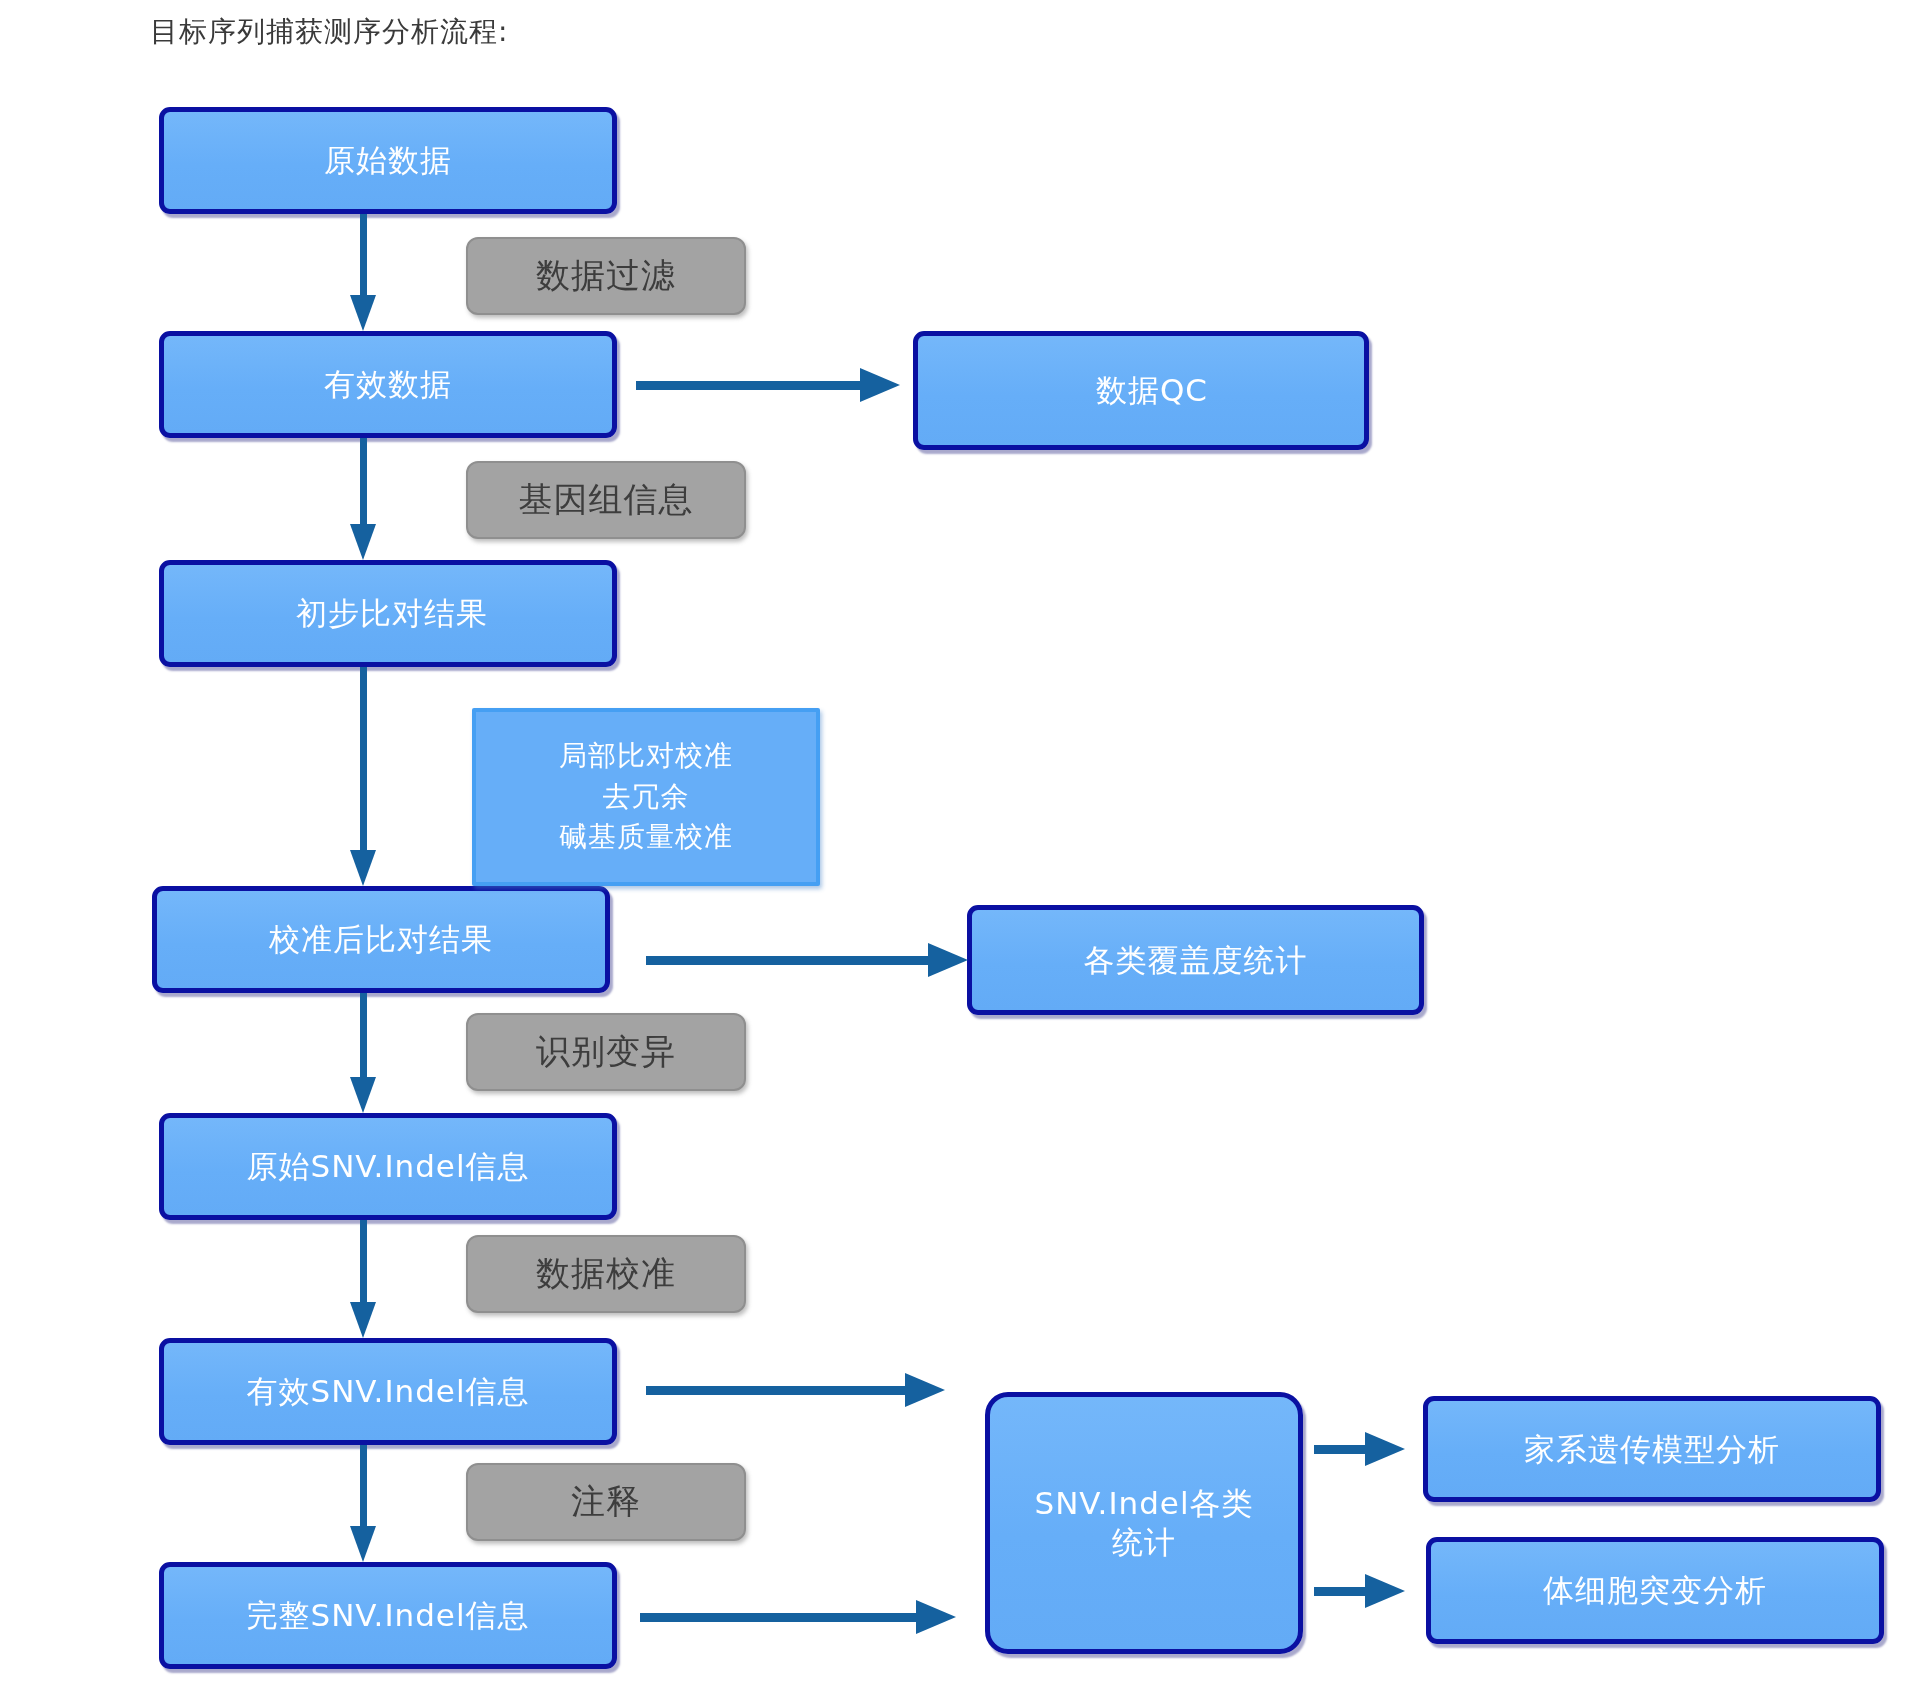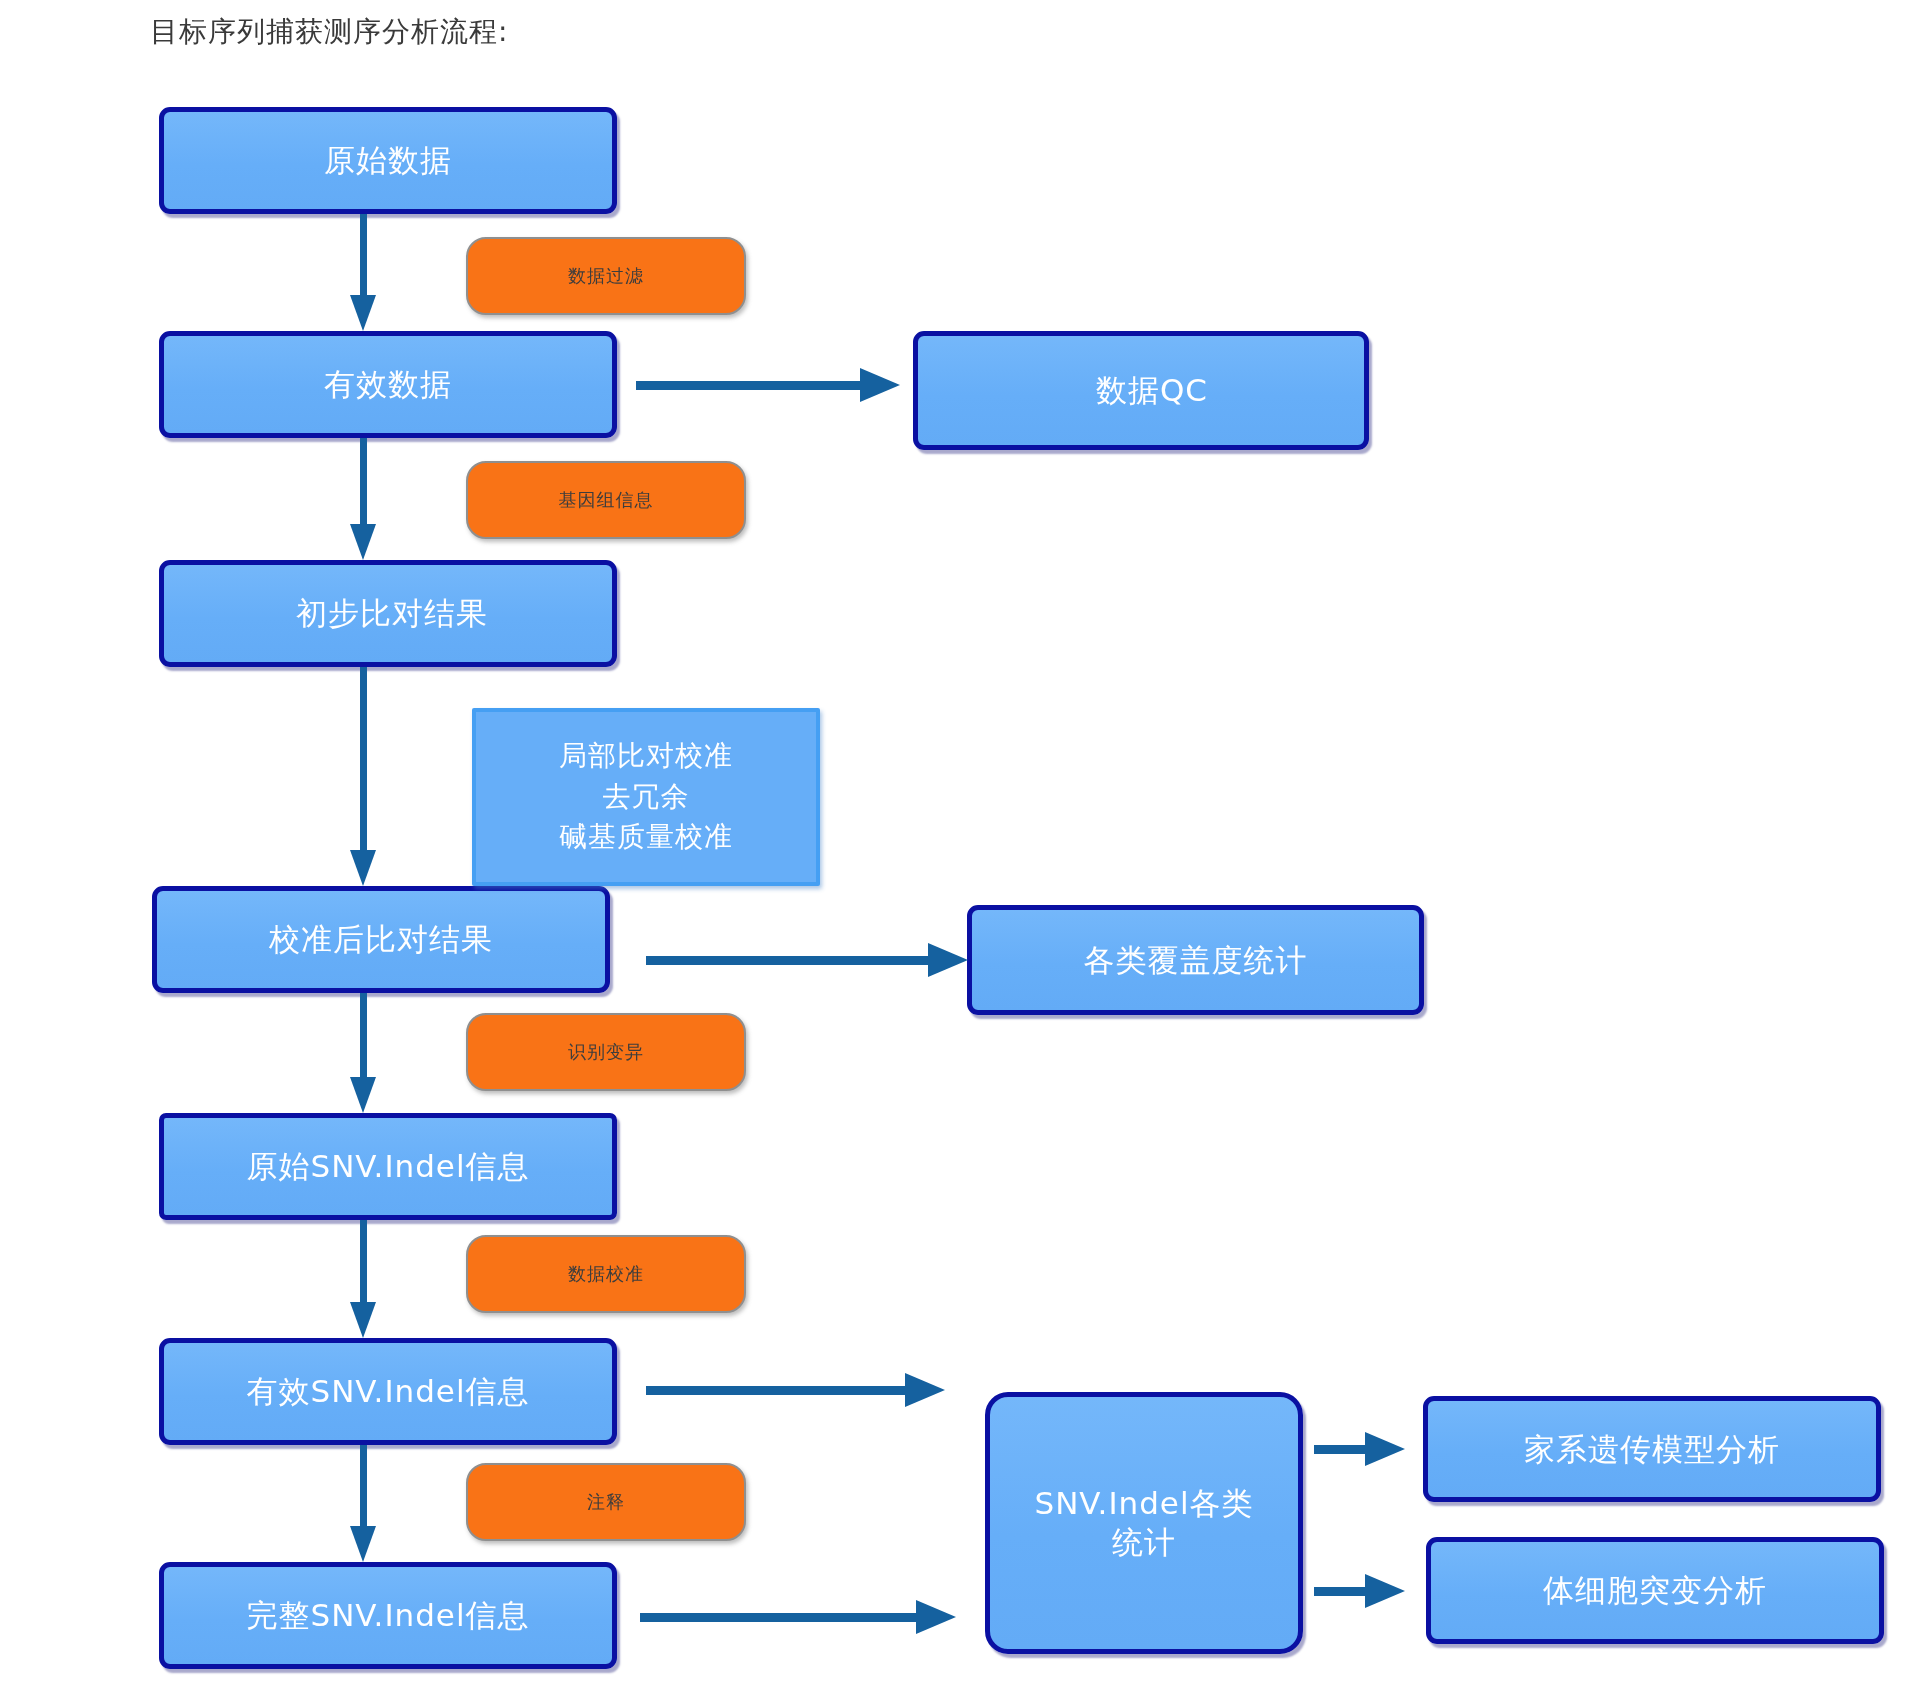--- a/index.html
+++ b/index.html
@@ -17,35 +17,35 @@
     background:linear-gradient(180deg,#74b7fa 0%,var(--node-fill,#66aef8) 55%,#63abf6 100%);
     border:5px solid var(--node-border,#0a10a2);border-radius:11px;
     box-shadow:3px 4px 2px rgba(8,8,110,0.35);
     display:flex;align-items:center;justify-content:center;text-align:center;
     color:var(--node-text,#ffffff);font-size:31px;letter-spacing:1px;line-height:1.25;
   }
   .n-raw        {left:159px;top:107px; width:458px;height:107px;}
   .n-valid      {left:159px;top:331px; width:458px;height:107px;}
   .n-prelim     {left:159px;top:560px; width:458px;height:107px;padding-left:8px;}
   .n-calib      {left:152px;top:886px; width:458px;height:107px;}
-  .n-rawsnv     {left:159px;top:1113px;width:458px;height:107px;border-radius:7px;}
+  .n-rawsnv     {left:159px;top:1113px;width:458px;height:107px;}
   .n-validsnv   {left:159px;top:1338px;width:458px;height:107px;}
   .n-completesnv{left:159px;top:1562px;width:458px;height:107px;}
   .n-qc         {left:913px;top:331px; width:456px;height:119px;padding-left:22px;}
   .n-coverage   {left:967px;top:905px; width:457px;height:110px;}
   .n-snvstats   {left:985px;top:1392px;width:318px;height:262px;padding:0 30px;border-radius:23px;}
   .n-family     {left:1423px;top:1396px;width:458px;height:106px;}
   .n-somatic    {left:1426px;top:1537px;width:458px;height:107px;}
   
   .wlabel{
     position:absolute;box-sizing:border-box;left:466px;width:280px;height:78px;
-    background:#f97316;border:2px solid var(--white-label-border,#8f8f8f);border-radius:20px;
+    background:#a3a3a3;border:2px solid var(--white-label-border,#8f8f8f);border-radius:12px;
     box-shadow:2px 3px 4px rgba(110,110,110,0.45);
     display:flex;align-items:center;justify-content:center;text-align:center;
-    color:var(--label-text,#3d3d3d);font-size:18px;letter-spacing:1px;
+    color:var(--label-text,#3d3d3d);font-size:34px;letter-spacing:1px;
   }
   .w-filter  {top:237px;}
   .w-genome  {top:461px;}
   .w-identify{top:1013px;}
   .w-recal   {top:1235px;}
   .w-annot   {top:1463px;}
   
   .blabel{
     position:absolute;box-sizing:border-box;left:472px;top:700px;width:348px;height:178px;
     background:var(--node-fill,#66aef8);

